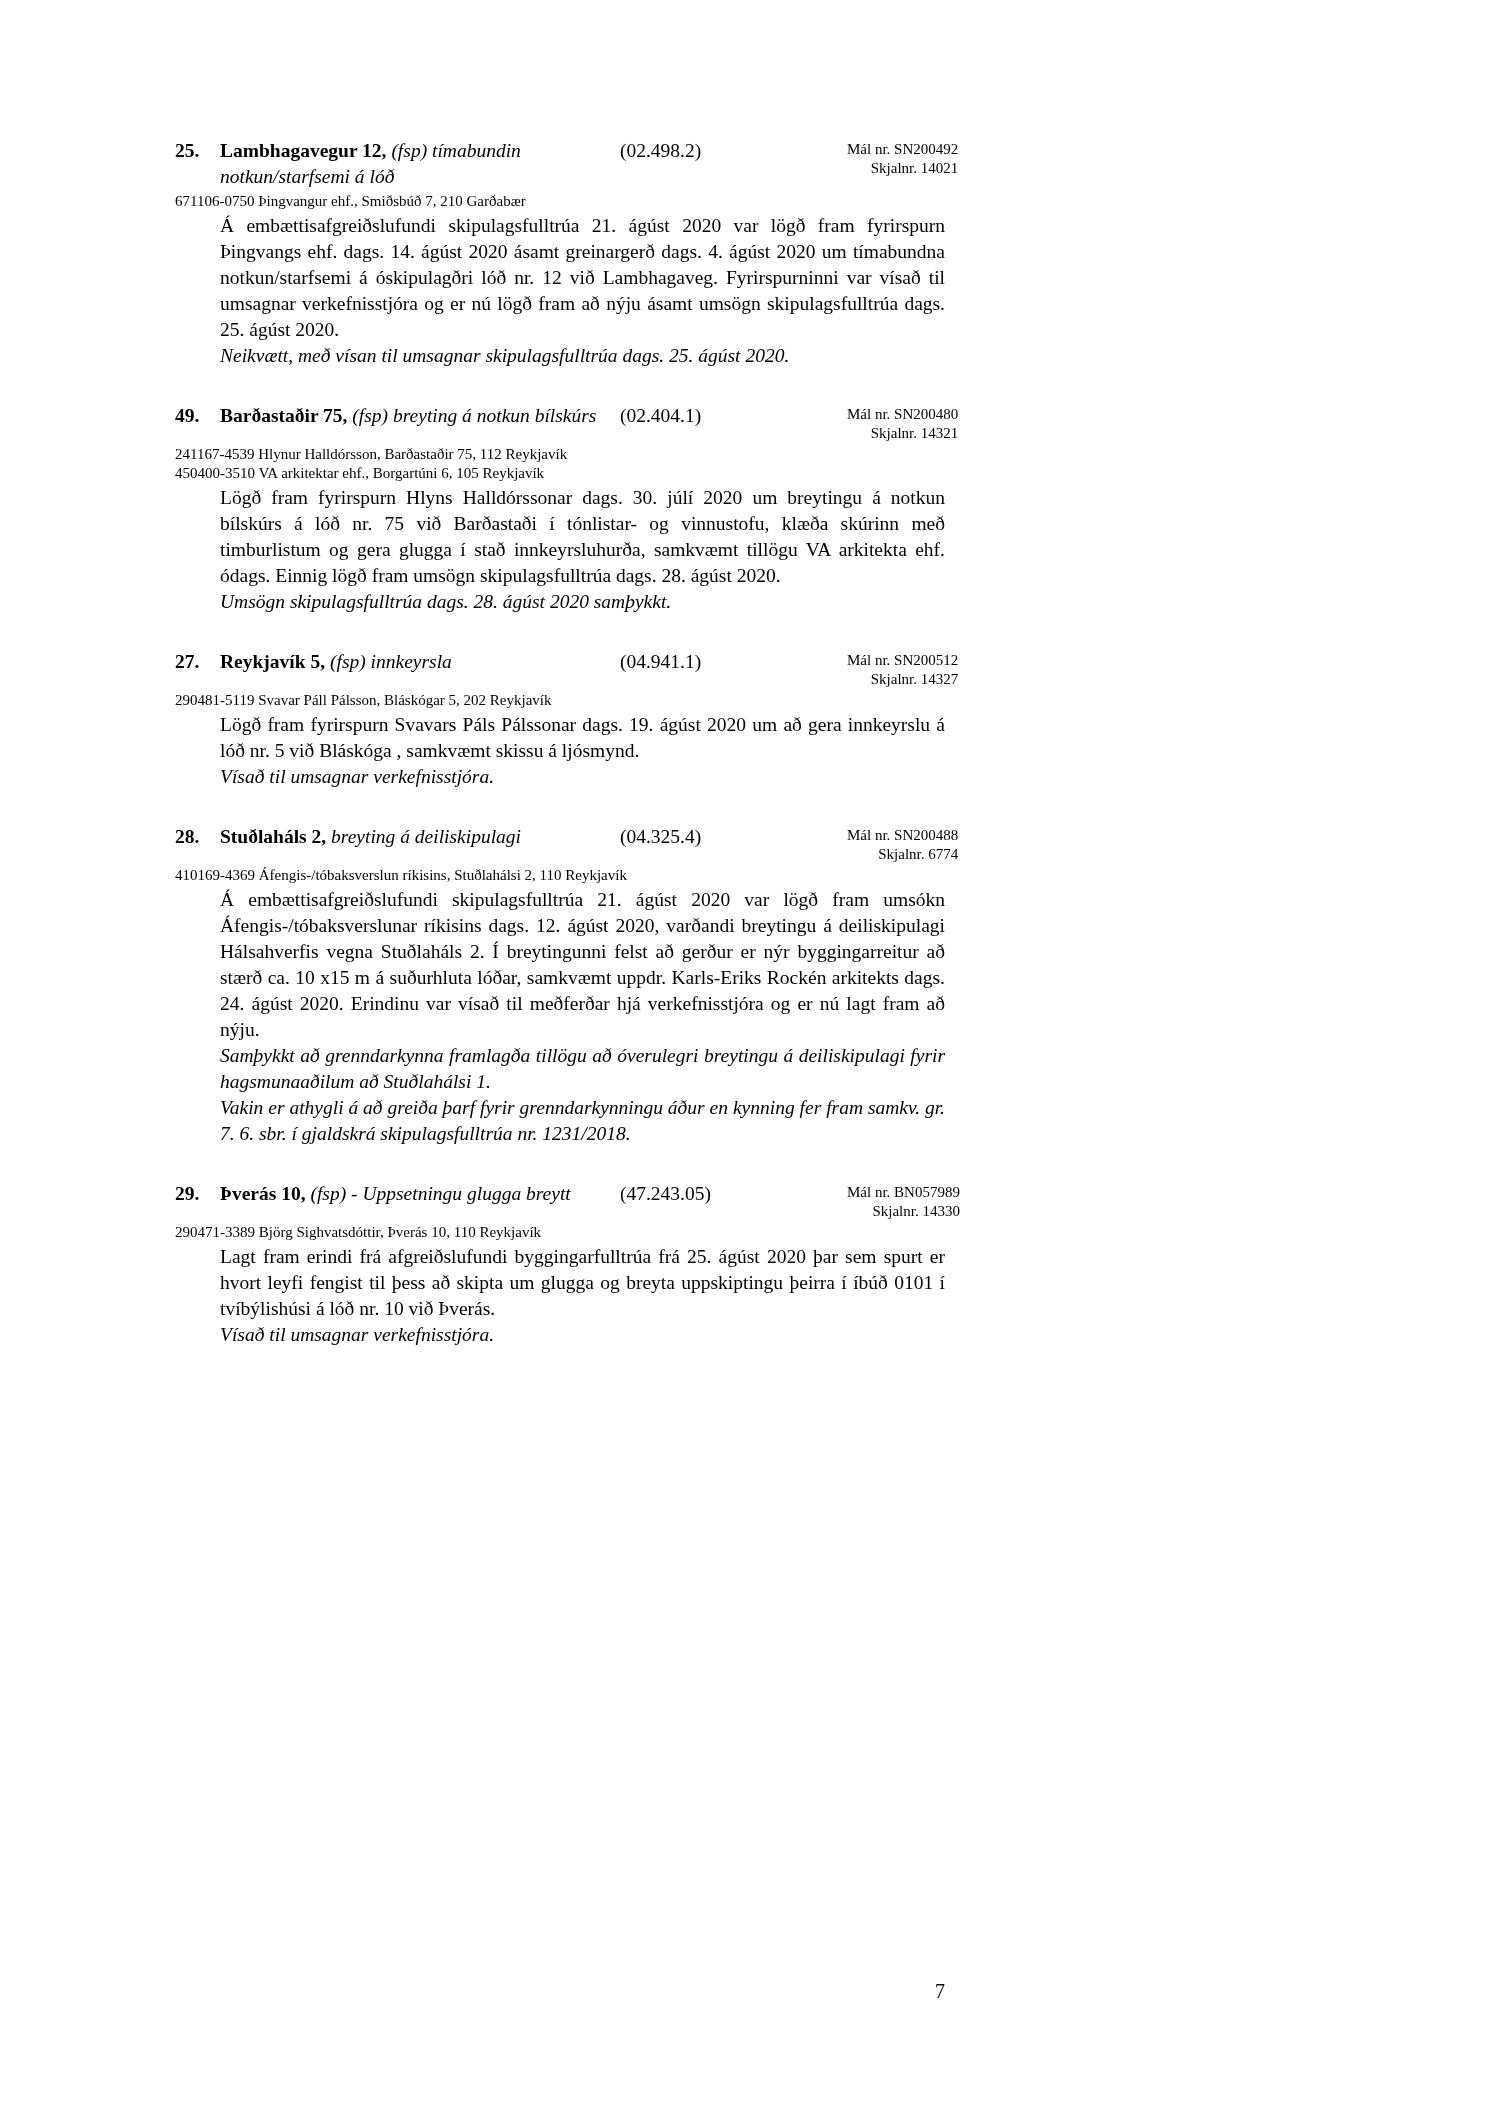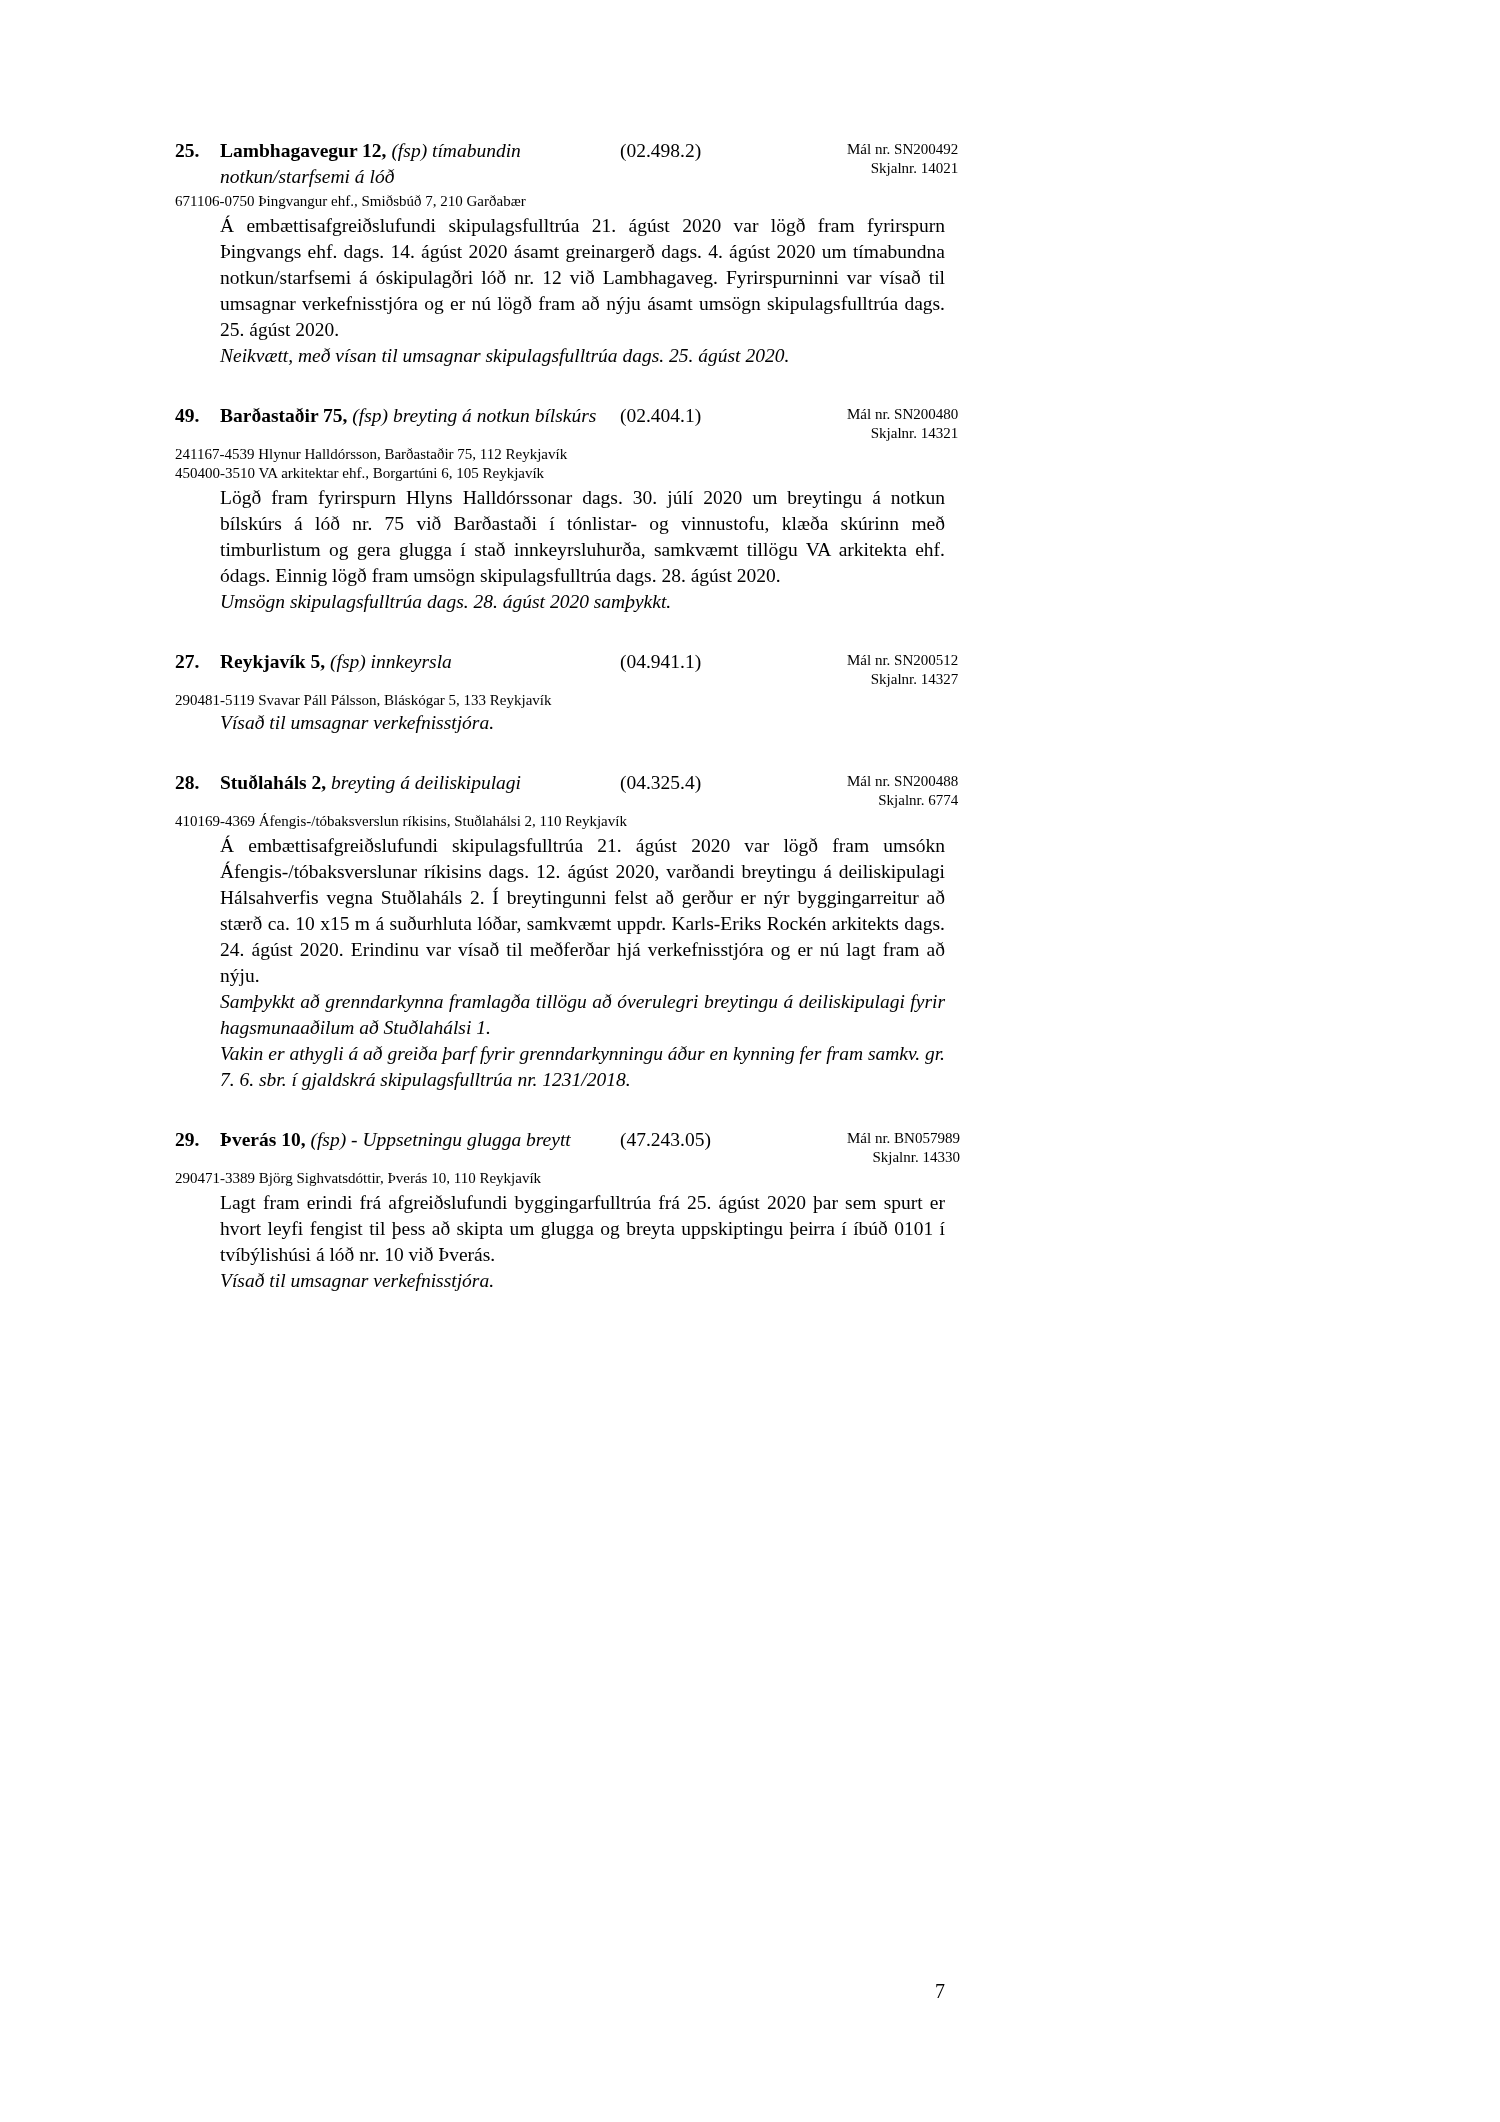--- a/index.html
+++ b/index.html
@@ -117,22 +117,23 @@
       <div class="head">
         <span class="num">27.</span>
         <span class="title"><span class="addr">Reykjavík 5,</span> <span class="subj">(fsp) innkeyrsla</span></span>
         <span class="code">(04.941.1)</span>
         <span class="meta">
           <span>Mál nr. SN200512</span>
           <span>Skjalnr. 14327</span>
         </span>
       </div>
       <div class="parties">
-        <div>290481-5119 Svavar Páll Pálsson, Bláskógar 5, 133 Reykjavík</div>
+        <div>290481-5119 Svavar Páll Pálsson, Bláskógar 5, 202 Reykjavík</div>
       </div>
+      <div class="body-text">Lögð fram fyrirspurn Svavars Páls Pálssonar dags. 19. ágúst 2020 um að gera innkeyrslu á lóð nr. 5 við Bláskóga , samkvæmt skissu á ljósmynd.</div>
       <div class="conclusion">Vísað til umsagnar verkefnisstjóra.</div>
     </section>
 
     <section class="item">
       <div class="head">
         <span class="num">28.</span>
         <span class="title"><span class="addr">Stuðlaháls 2,</span> <span class="subj">breyting á deiliskipulagi</span></span>
         <span class="code">(04.325.4)</span>
         <span class="meta">
           <span>Mál nr. SN200488</span>

